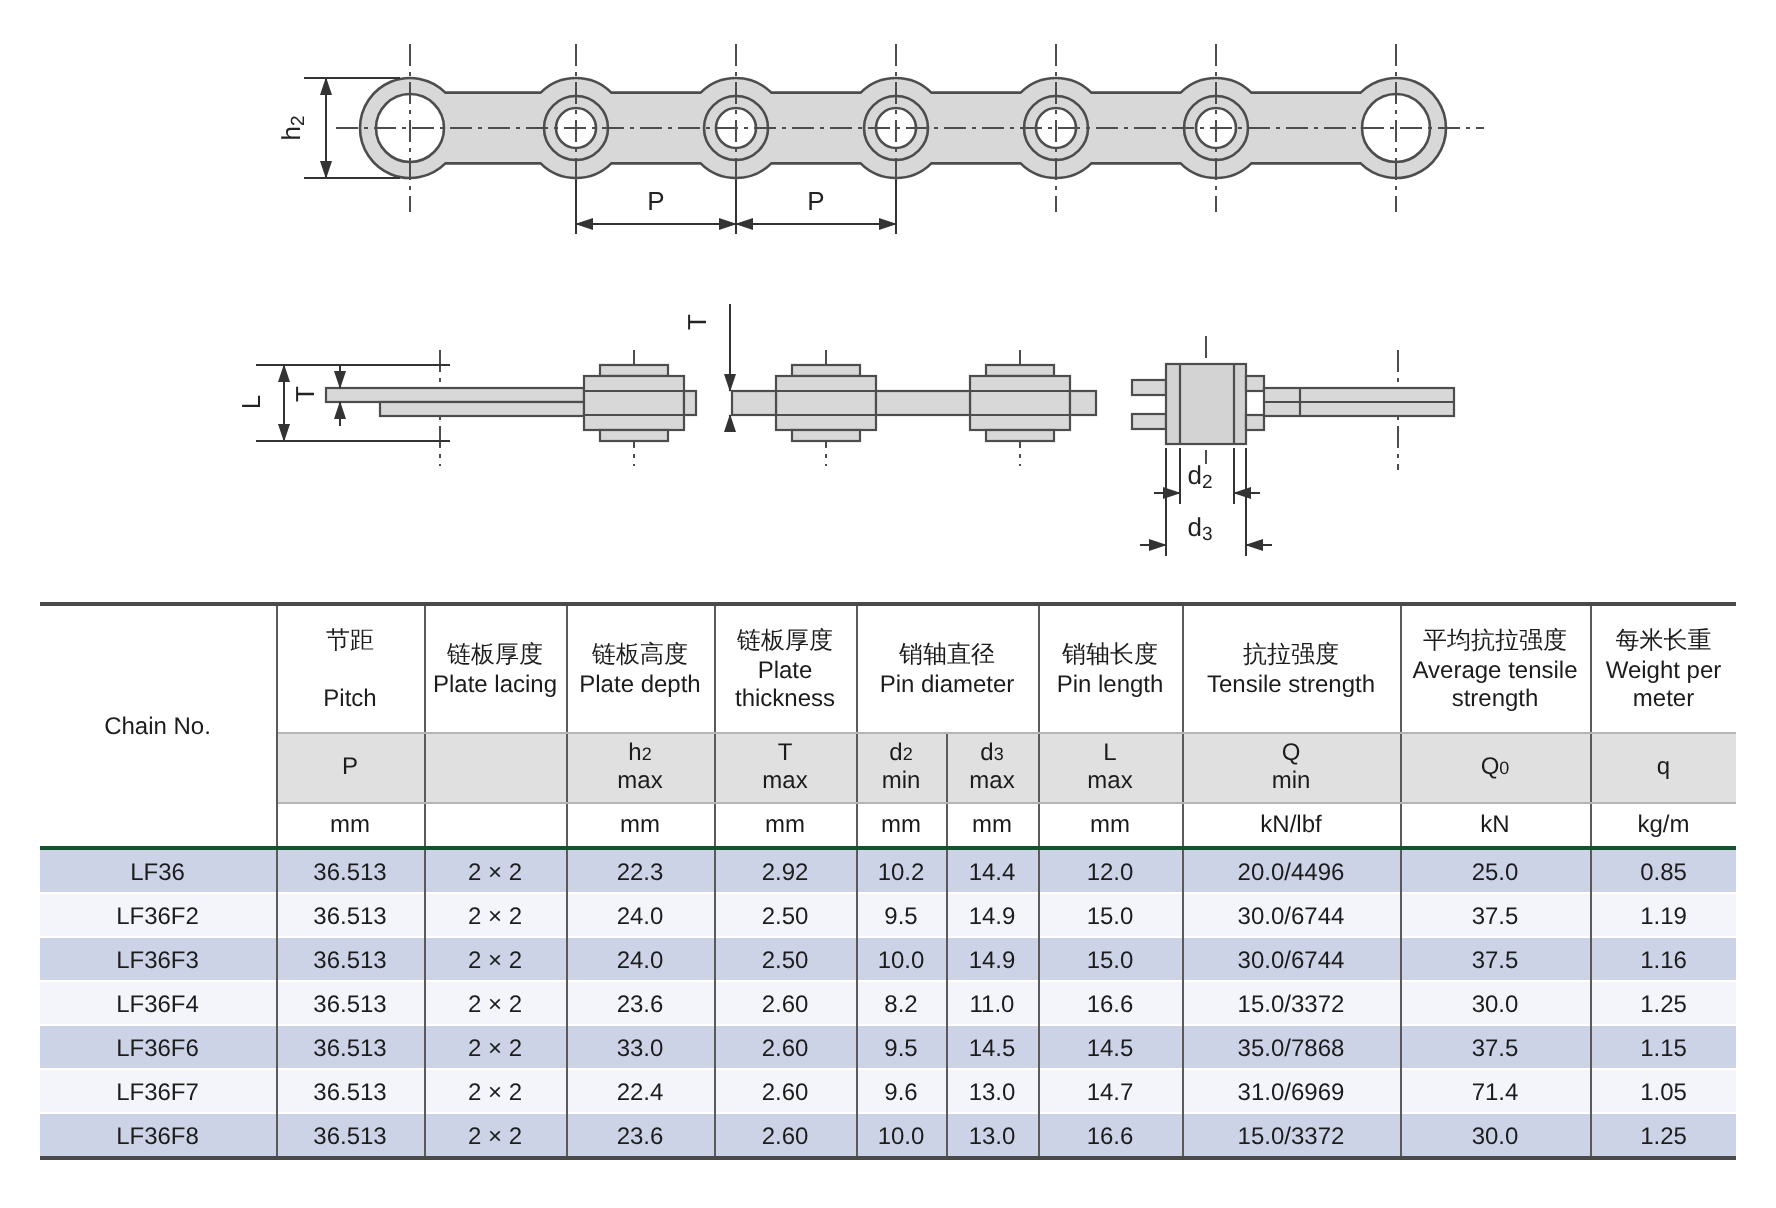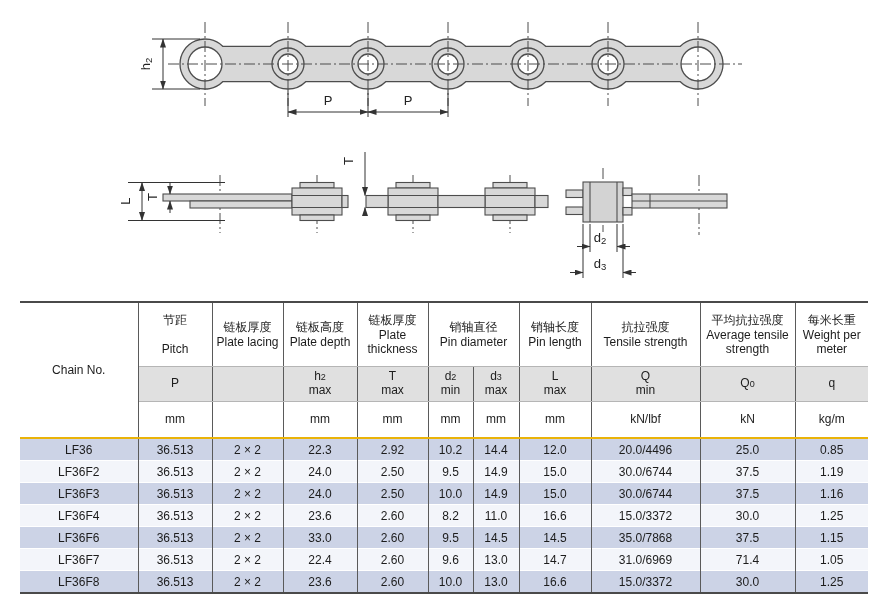--- a/index.html
+++ b/index.html
@@ -16,23 +16,23 @@
              border-top:2px solid #4a4a4a;border-bottom:2px solid #4a4a4a;
              font-size:12px;}
   table.spec th,table.spec td{
       border-right:1px solid #5a5a5a;text-align:center;vertical-align:middle;
       font-weight:normal;padding:0;line-height:14px;}
   table.spec tr > *:last-child{border-right:none;}
   thead tr.hrow1{height:64px;}
   thead tr.hrow1 th{border-bottom:1px solid #b5b5b5;background:#fff;}
   thead tr.hrow2{height:35px;}
   thead tr.hrow2 th{background:#e0e0e0;border-bottom:1px solid #b5b5b5;}
-  thead tr.hrow3{height:37px;}
+  thead tr.hrow3{height:23px;}
   thead th.chaincol{background:#fff;border-bottom:none;}
-  tbody{border-top:2px solid #eab308;}
+  tbody{border-top:2px solid #14532d;}
   tbody td{border-top:1px solid #ffffff;height:21px;}
   tbody tr:nth-child(odd) td{background:#ccd3e6;}
   tbody tr:nth-child(even) td{background:#f3f5fa;}
   .cn{font-size:12px;line-height:16px;}
   .en{font-size:12px;line-height:14px;}
   .hdr-gap .cn{margin-bottom:14px;}
   .sub{font-size:9px;}
   .symline{line-height:13px;}
 </style>
 </head>

